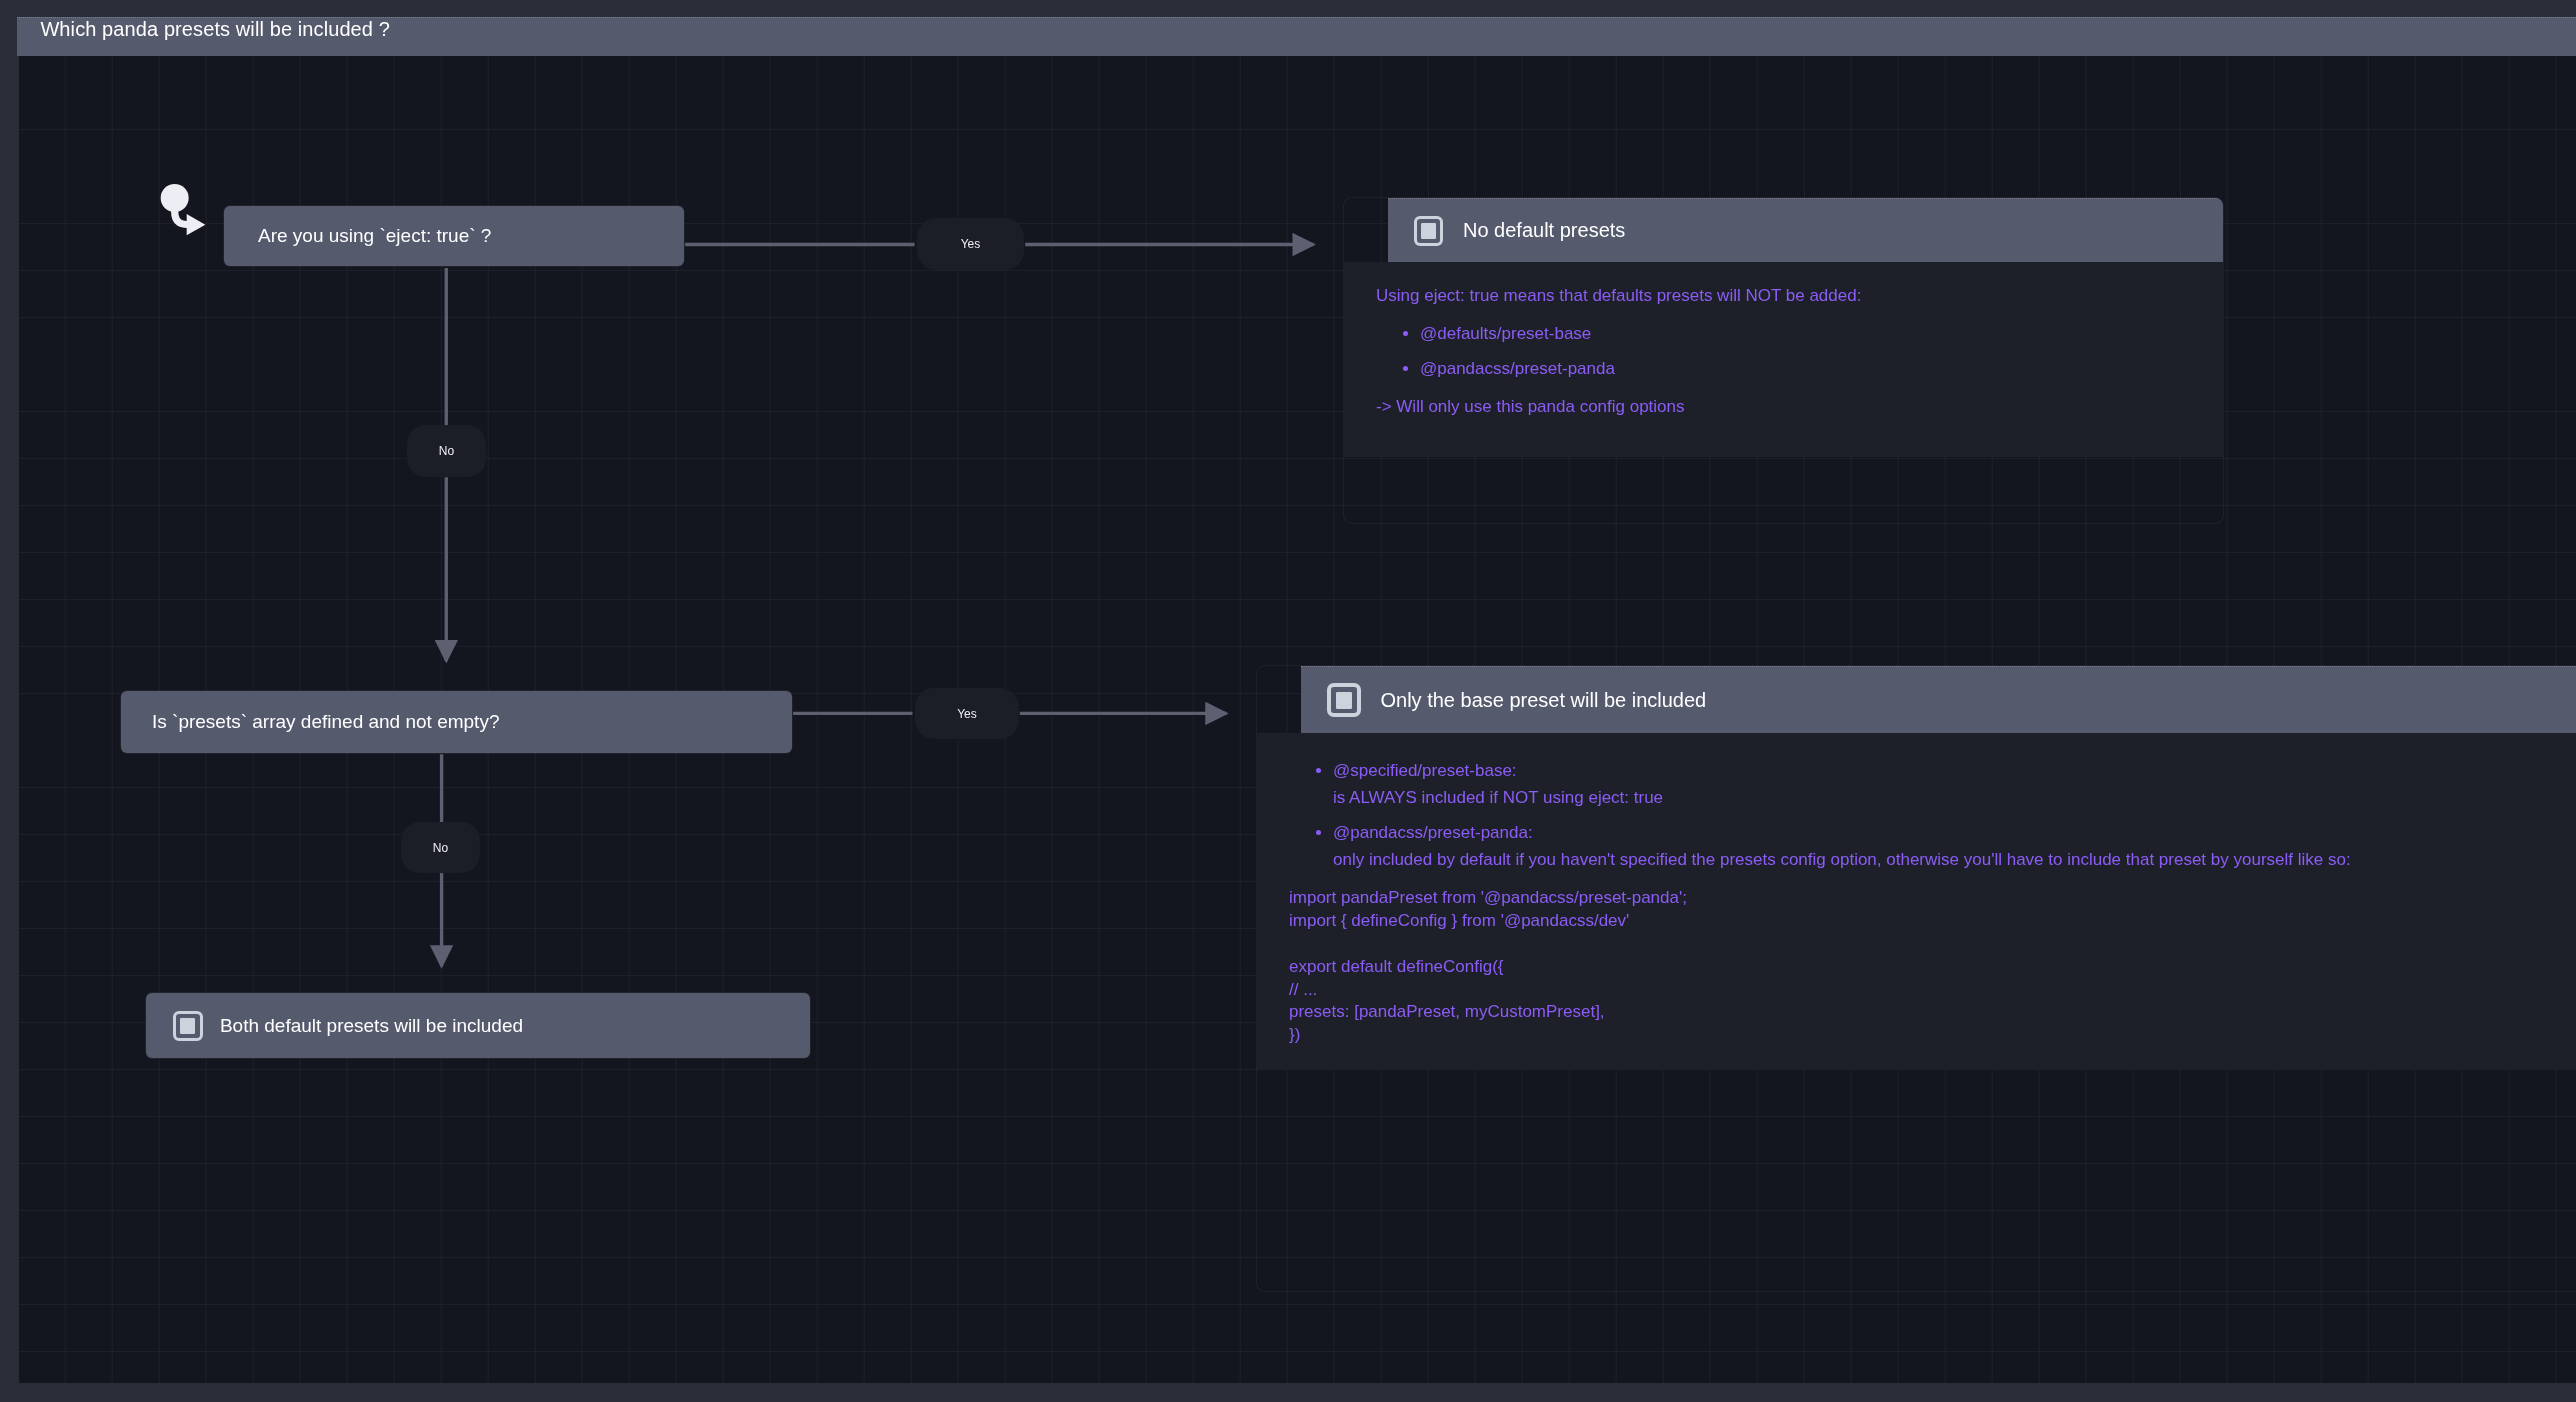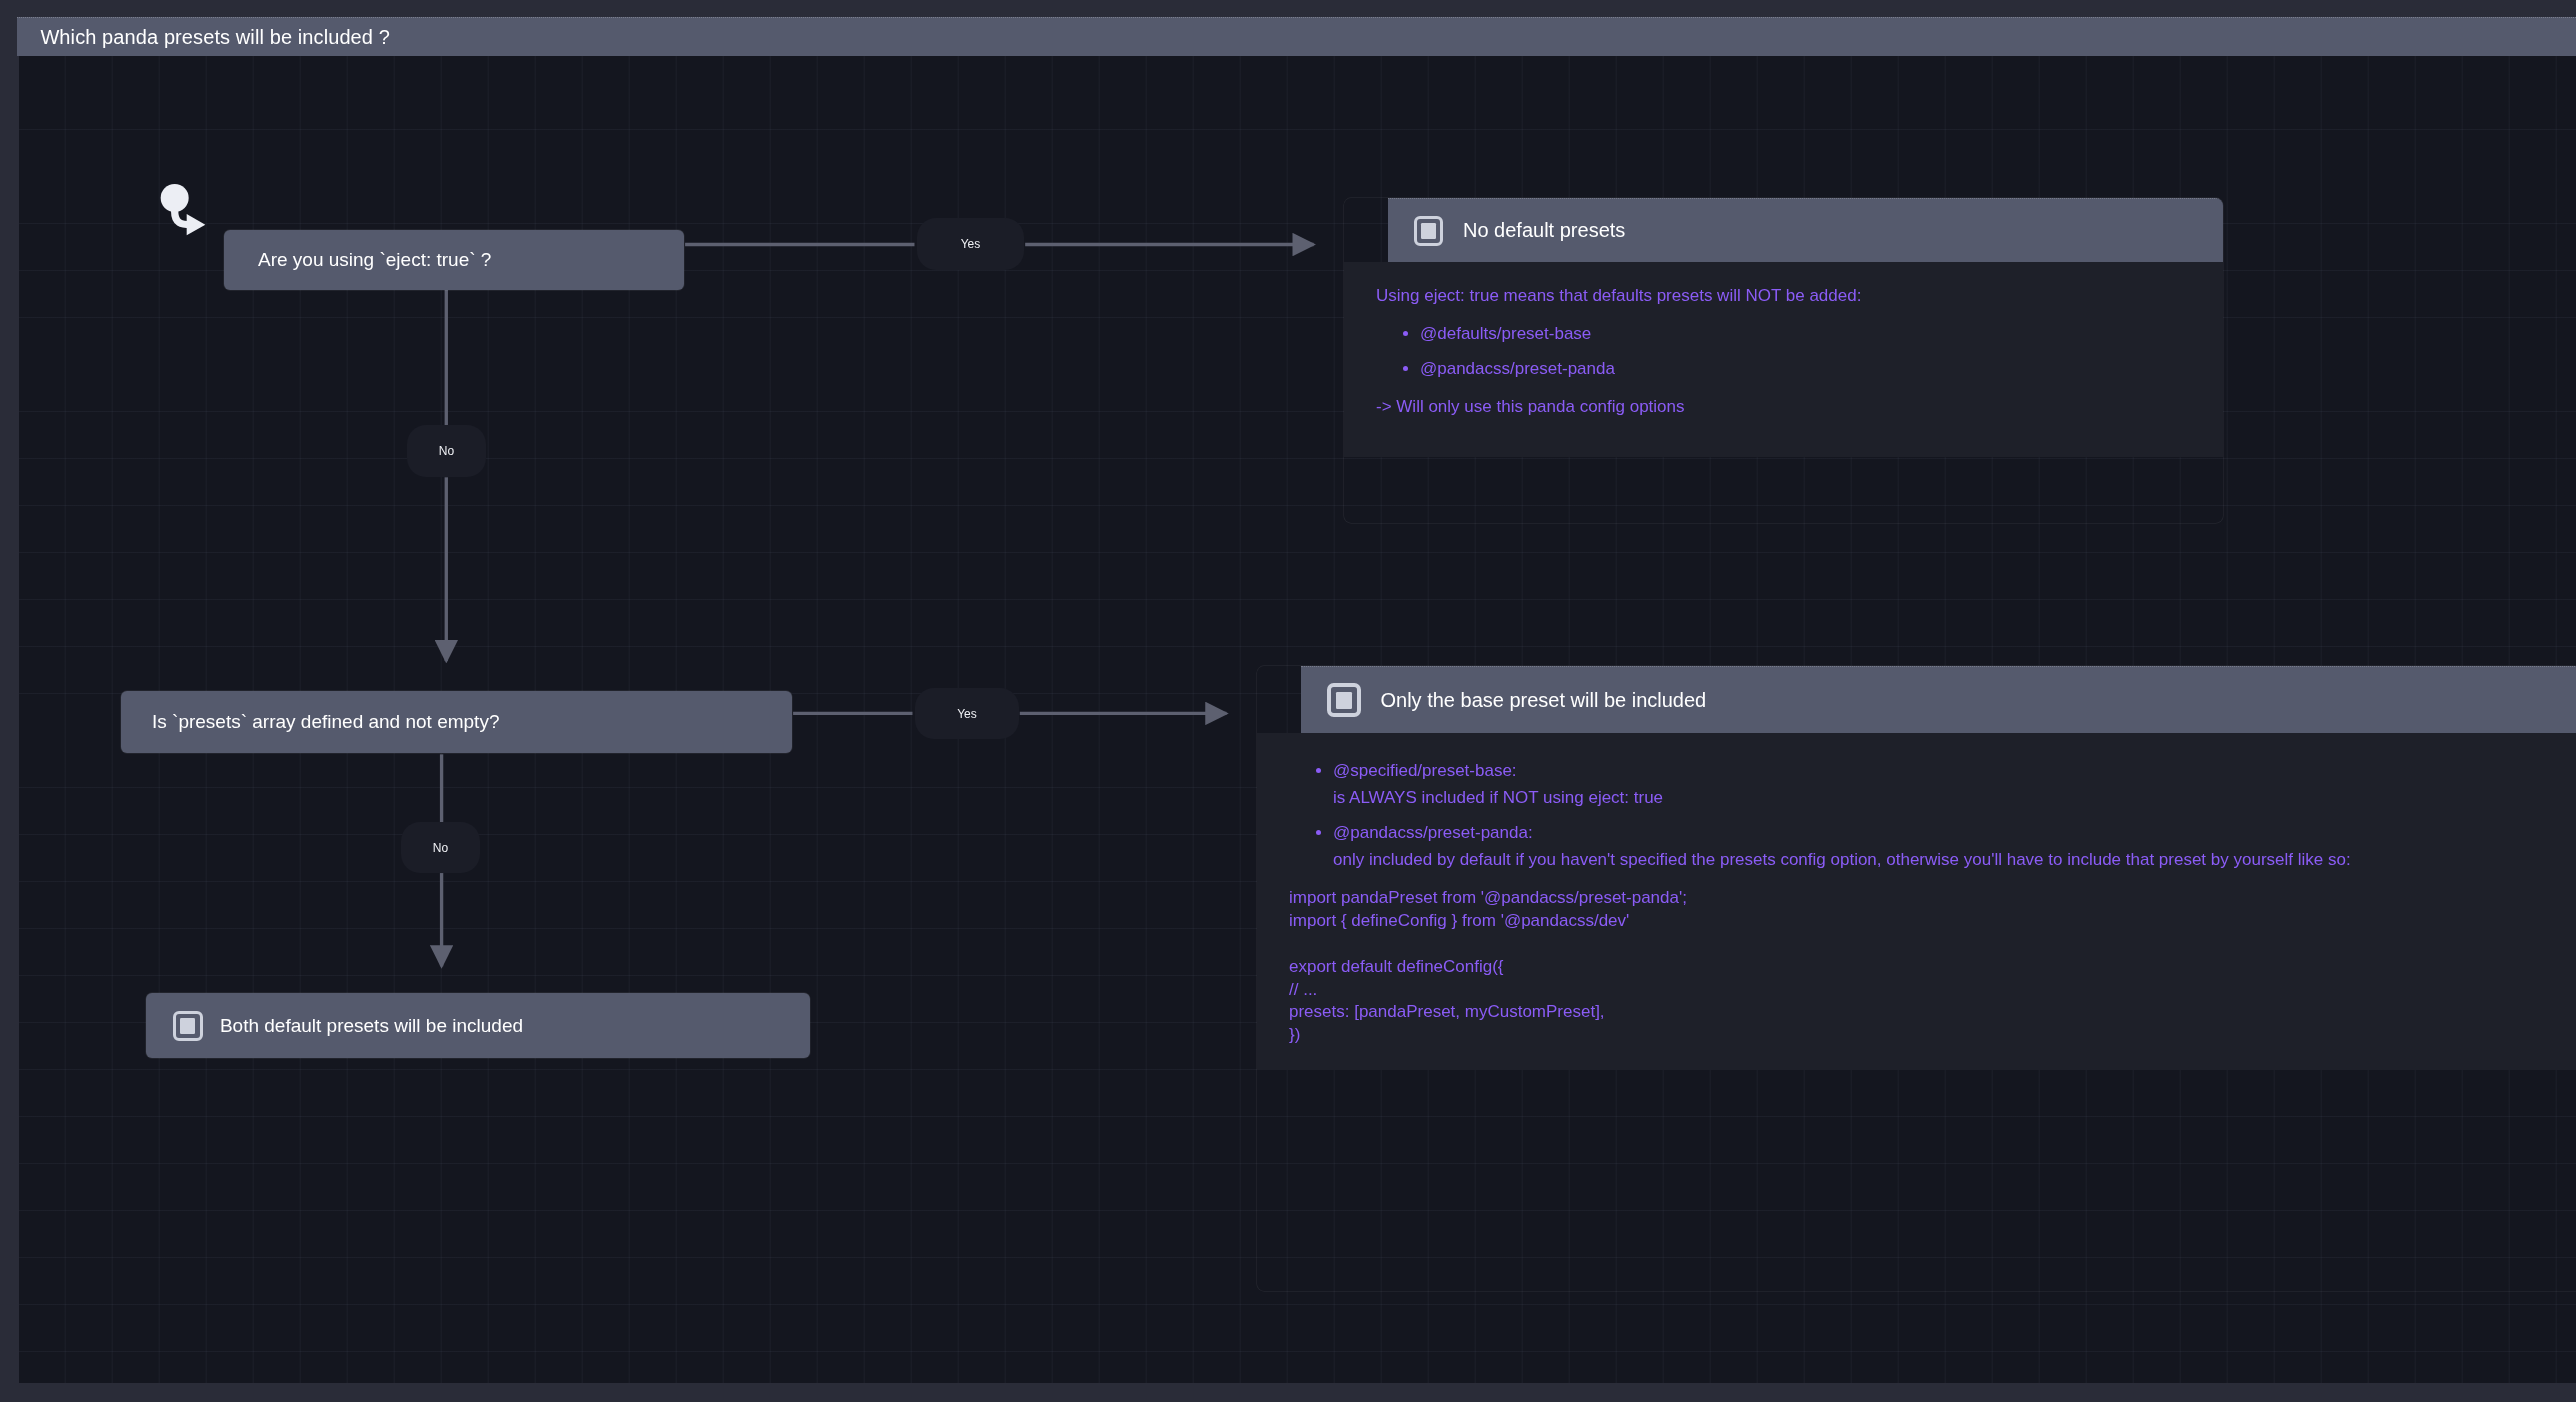--- a/index.html
+++ b/index.html
@@ -37,21 +37,21 @@
       linear-gradient(to bottom, rgba(160,170,210,0.06) 0.7px, transparent 0.7px);
   }
 
   
   .banner {
     position: absolute;
     left: 17.4px; top: 17px;
     width: 2559px; height: 39px;
     background: #555a6d;
     border-top: 1.3px dotted rgba(255,255,255,0.22);
-    display: flex; align-items: center;
+    display: flex; 
     padding-left: 0;
     z-index: 6;
   }
   .banner-title {
     color: #ffffff;
     font-size: 20px;
     letter-spacing: 0.1px;
     margin-left: 23px;
     white-space: nowrap;
   }
@@ -66,21 +66,21 @@
     box-shadow: 0 0 0 0.7px rgba(255,255,255,0.08);
     z-index: 4;
   }
   .node-label {
     font-size: 19px;
     white-space: nowrap;
     color: #ffffff;
   }
 
   
-  #node-eject { left: 205px; top: 189px; width: 460px; height: 60px; padding-left: 34px; margin-top: 24px; }
+  #node-eject { left: 205px; top: 189px; width: 460px; height: 60px; padding-left: 34px; }
   #node-presets { left: 102px; top: 674px; width: 671px; height: 62px; padding-left: 31px; }
 
   
   #node-both { left: 127px; top: 976px; width: 664px; height: 65px; padding-left: 27px; gap: 17.4px; }
 
   
   .note-icon {
     width: 29.5px; height: 29.5px;
     border: 3.4px solid #ced2dd;
     border-radius: 6px;

